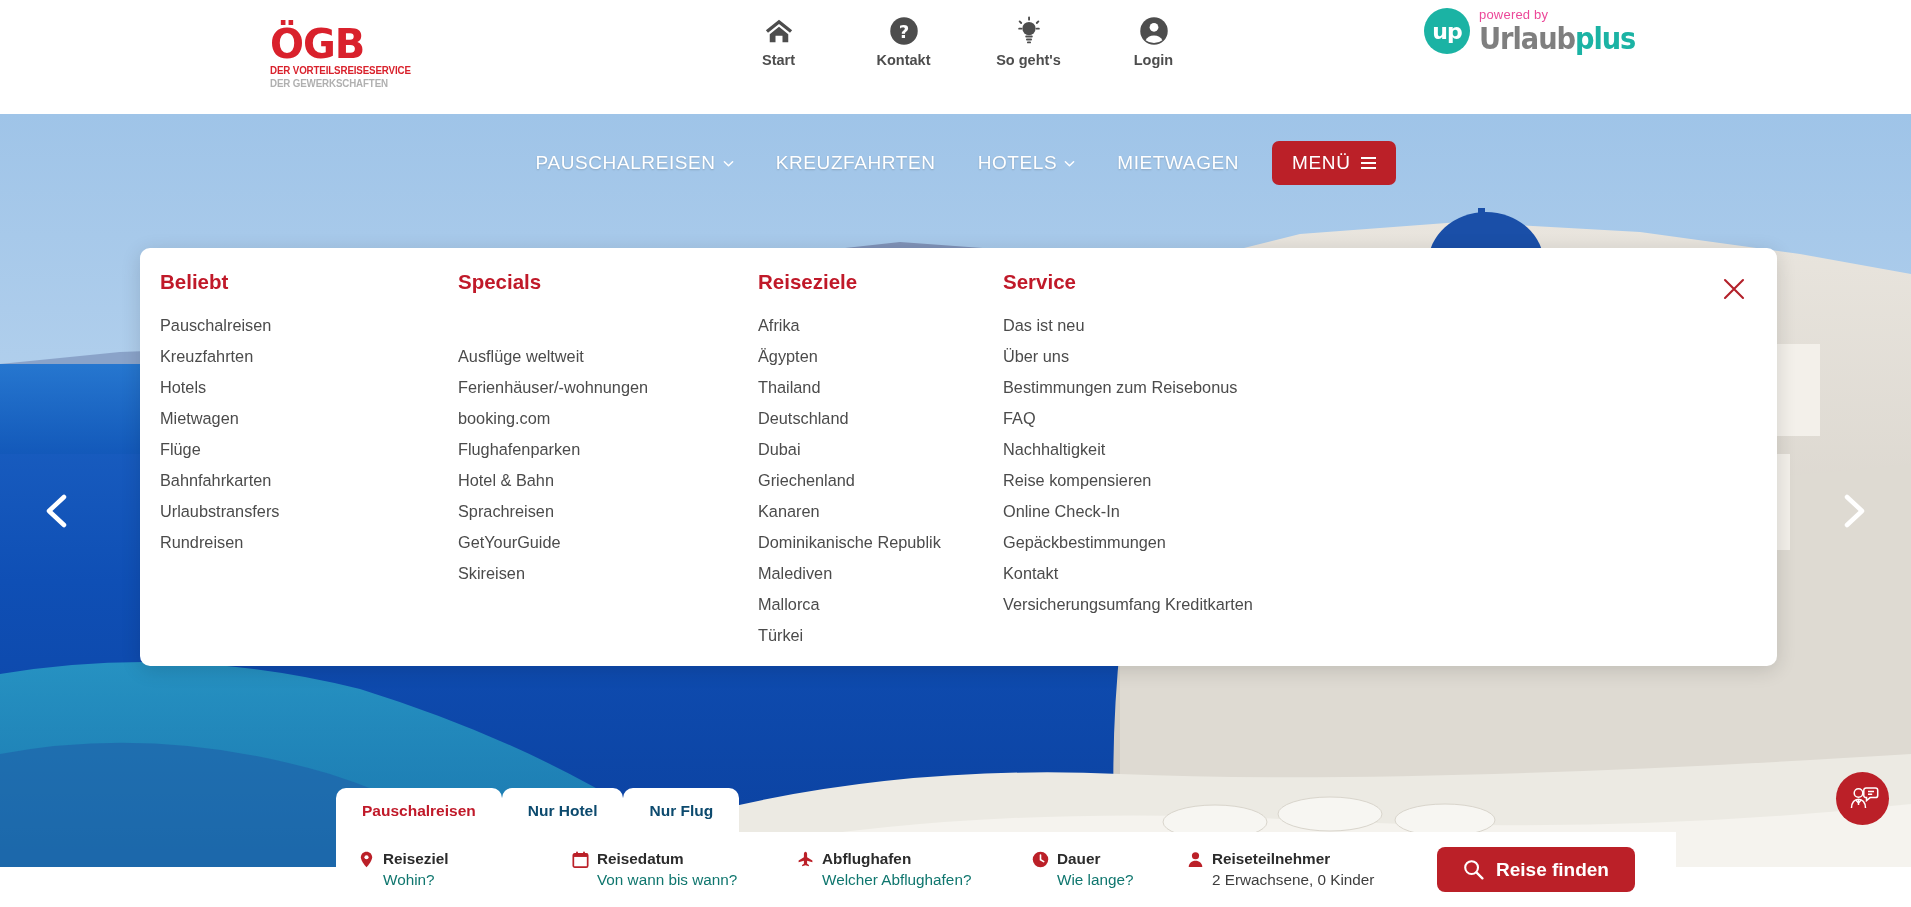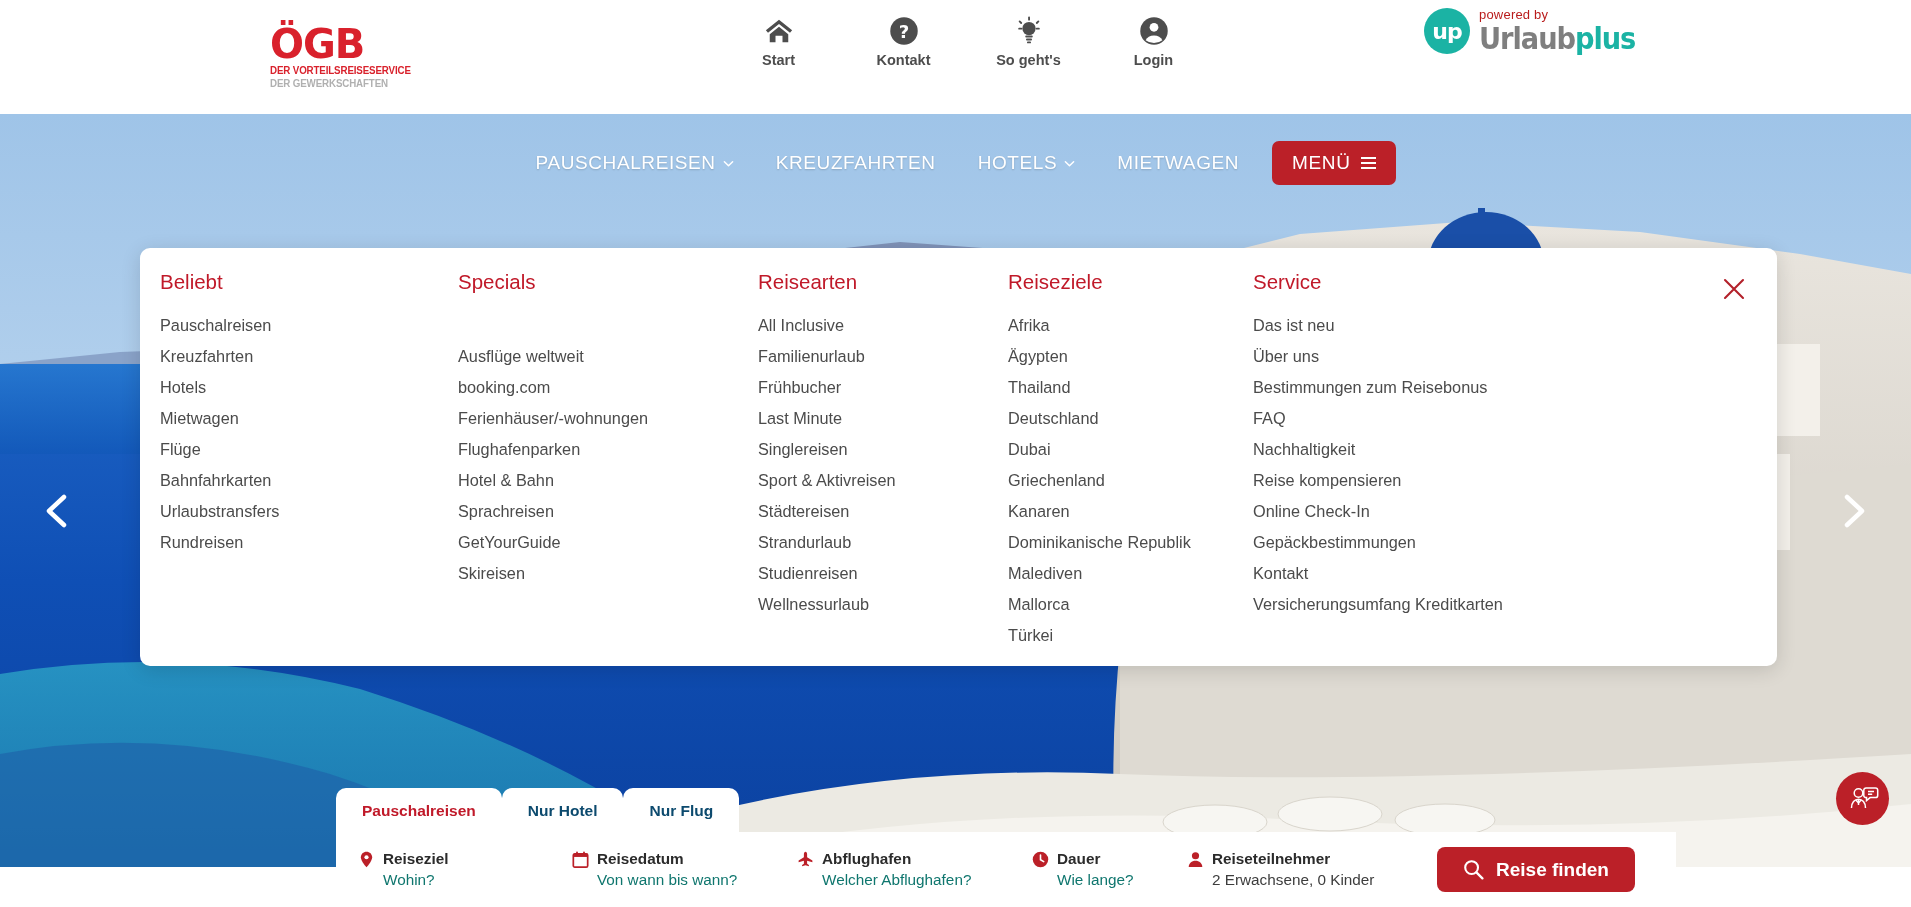--- a/index.html
+++ b/index.html
@@ -46,21 +46,21 @@
   }
 
   .logo-up { position: absolute; left: 1424px; top: 8px; display: flex; align-items: flex-end; gap: 9px; }
   .up-circle {
     width: 46px; height: 46px; border-radius: 50%; background: #1bb3a4;
     display: flex; align-items: center; justify-content: center;
     font-family: "DejaVu Sans", sans-serif; font-weight: bold;
     font-size: 22px; color: #ffffff; letter-spacing: -1px;
   }
   .up-text { line-height: 1; }
-  .up-powered { font-size: 13px; color: #b91c1c; margin-bottom: 2px; letter-spacing: .2px; }
+  .up-powered { font-size: 13px; color: #ec4899; margin-bottom: 2px; letter-spacing: .2px; }
   .up-name {
     font-family: "DejaVu Sans", sans-serif; font-weight: bold; font-size: 31px;
     letter-spacing: -1.2px; transform: scaleX(0.88); transform-origin: left bottom;
     display: inline-block;
   }
   .up-name .g { color: #7f7f7f; }
   .up-name .t { color: #1bb3a4; }
 
   
   .hero {
@@ -113,21 +113,21 @@
     padding: 22px 0 0 0;
   }
   .mm-cols { display: flex; padding-left: 20px; }
   .mm-col { width: 300px; }
   .mm-col.c1 { width: 298px; }
   .mm-col.c2 { width: 300px; }
   .mm-col.c3 { width: 250px; }
   .mm-col.c4 { width: 245px; }
   .mm-col.c5 { width: 300px; }
   .mm-head {
-    color: #c01929; font-size: 20.5px; font-weight: normal;
+    color: #c01929; font-size: 20.5px; font-weight: bold;
     margin-bottom: 16px; height: 26px;
   }
   .mm-link {
     display: block; color: #4b4b4b; font-size: 16.3px;
     line-height: 26px; padding: 0 0 0 0; margin-bottom: 5px;
     cursor: pointer; white-space: nowrap;
   }
   .mm-spacer { height: 31px; }
   .mm-close {
     position: absolute; right: 32px; top: 30px; width: 22px; height: 22px;
@@ -392,42 +392,29 @@
         <a class="mm-link">Flüge</a>
         <a class="mm-link">Bahnfahrkarten</a>
         <a class="mm-link">Urlaubstransfers</a>
         <a class="mm-link">Rundreisen</a>
       </div>
 
       <div class="mm-col c2">
         <div class="mm-head">Specials</div>
         <div class="mm-spacer"></div>
         <a class="mm-link">Ausflüge weltweit</a>
+        <a class="mm-link">Ferienhäuser/-wohnungen</a>
         <a class="mm-link">booking.com</a>
-        <a class="mm-link">Ferienhäuser/-wohnungen</a>
         <a class="mm-link">Flughafenparken</a>
         <a class="mm-link">Hotel &amp; Bahn</a>
         <a class="mm-link">Sprachreisen</a>
         <a class="mm-link">GetYourGuide</a>
         <a class="mm-link">Skireisen</a>
       </div>
 
-      <div class="mm-col c3">
-        <div class="mm-head">Reisearten</div>
-        <a class="mm-link">All Inclusive</a>
-        <a class="mm-link">Familienurlaub</a>
-        <a class="mm-link">Frühbucher</a>
-        <a class="mm-link">Last Minute</a>
-        <a class="mm-link">Singlereisen</a>
-        <a class="mm-link">Sport &amp; Aktivreisen</a>
-        <a class="mm-link">Städtereisen</a>
-        <a class="mm-link">Strandurlaub</a>
-        <a class="mm-link">Studienreisen</a>
-        <a class="mm-link">Wellnessurlaub</a>
-      </div>
 
       <div class="mm-col c4">
         <div class="mm-head">Reiseziele</div>
         <a class="mm-link">Afrika</a>
         <a class="mm-link">Ägypten</a>
         <a class="mm-link">Thailand</a>
         <a class="mm-link">Deutschland</a>
         <a class="mm-link">Dubai</a>
         <a class="mm-link">Griechenland</a>
         <a class="mm-link">Kanaren</a>

